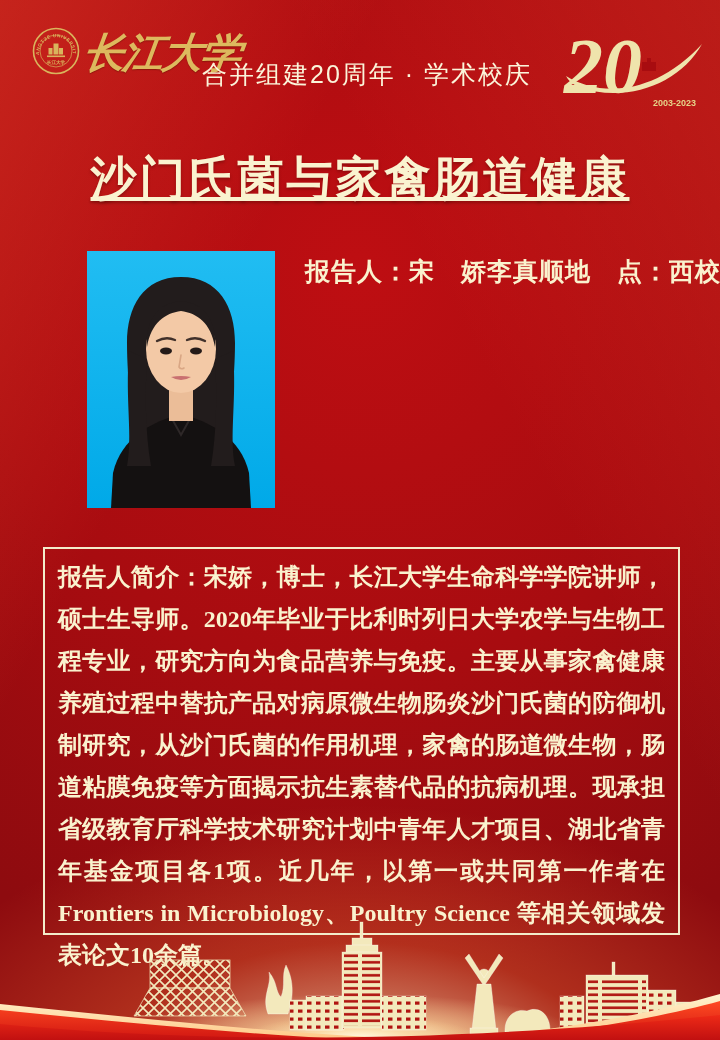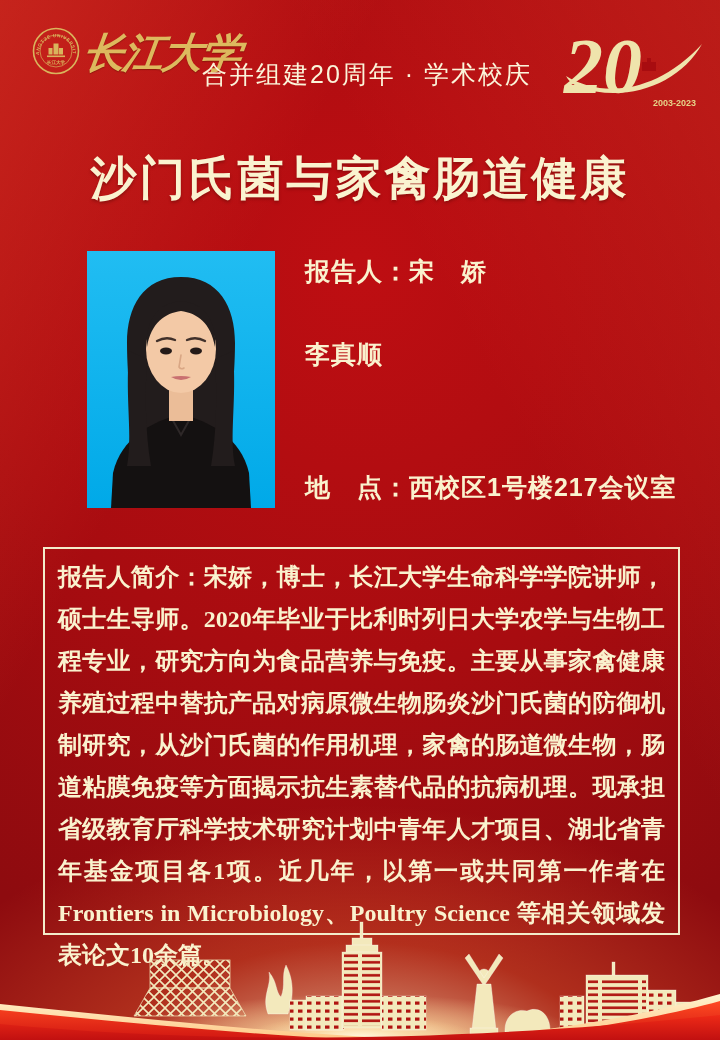--- a/index.html
+++ b/index.html
@@ -30,26 +30,27 @@
     color:#FBF5DA;white-space:nowrap;
   }
   .anniv{position:absolute;left:560px;top:16px;width:148px;height:100px;}
   
   .title{
     position:absolute;left:0;top:148px;width:720px;margin:0;
     text-align:center;
     font-size:46px;font-weight:bold;letter-spacing:3px;
     color:#FAF3D0;
     text-shadow:0 2px 3px rgba(80,10,5,0.4);
+    text-decoration:underline;
   }
   
   .photo{position:absolute;left:87px;top:251px;width:188px;height:257px;display:block;}
   .info-rows{
     position:absolute;left:305px;top:251px;width:390px;height:257px;
-    display:flex;flex-direction:column;justify-content:space-between;
+    display:flex;flex-direction:row;justify-content:space-between;
     padding:4px 0;box-sizing:border-box;
   }
   .info-row{
     display:flex;
     font-size:25px;font-weight:bold;color:#FAF2CE;
     letter-spacing:1px;white-space:nowrap;
   }
   
   .bio-box{
     position:absolute;left:43px;top:547px;width:637px;height:388px;

